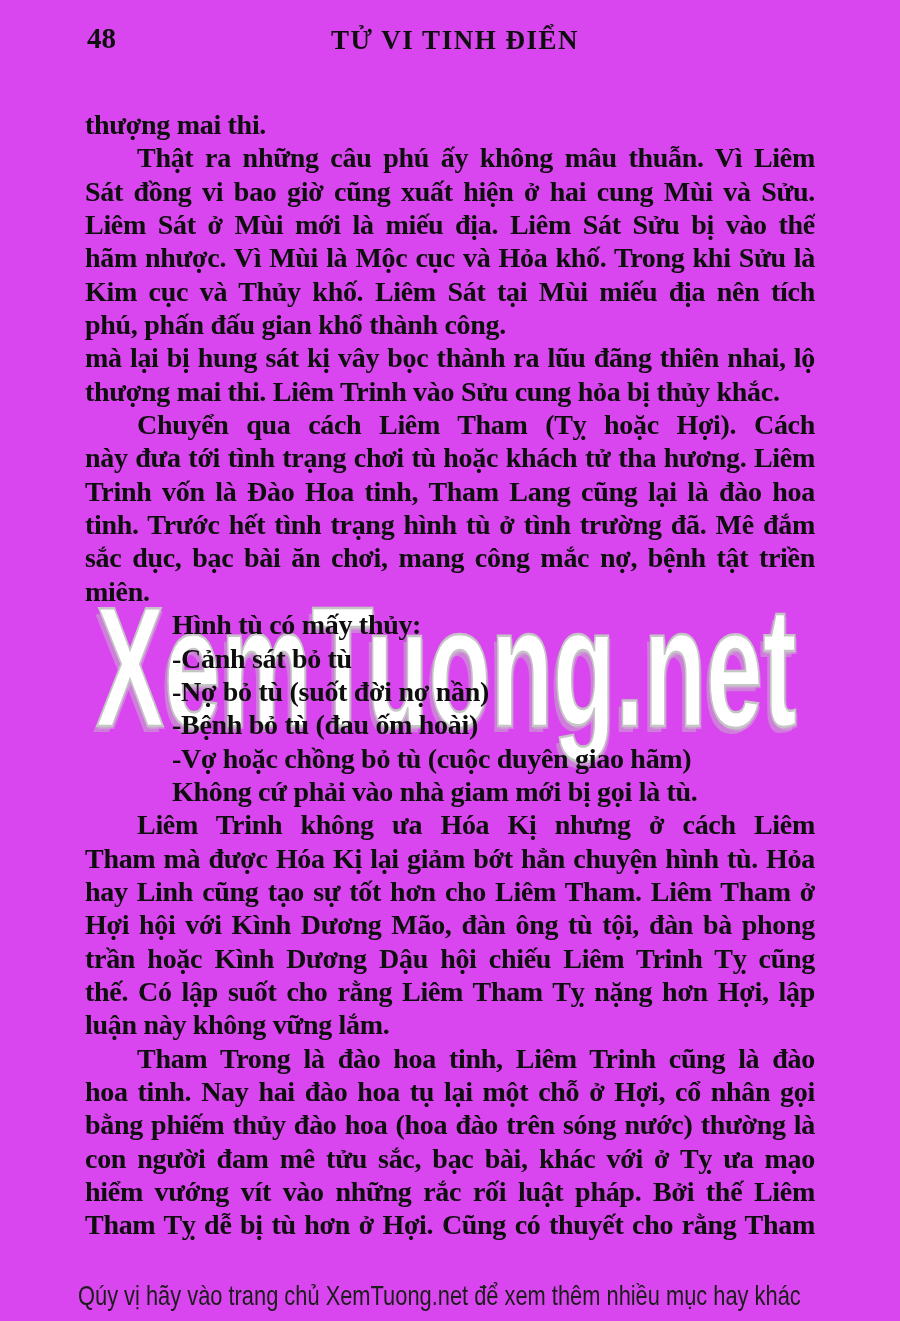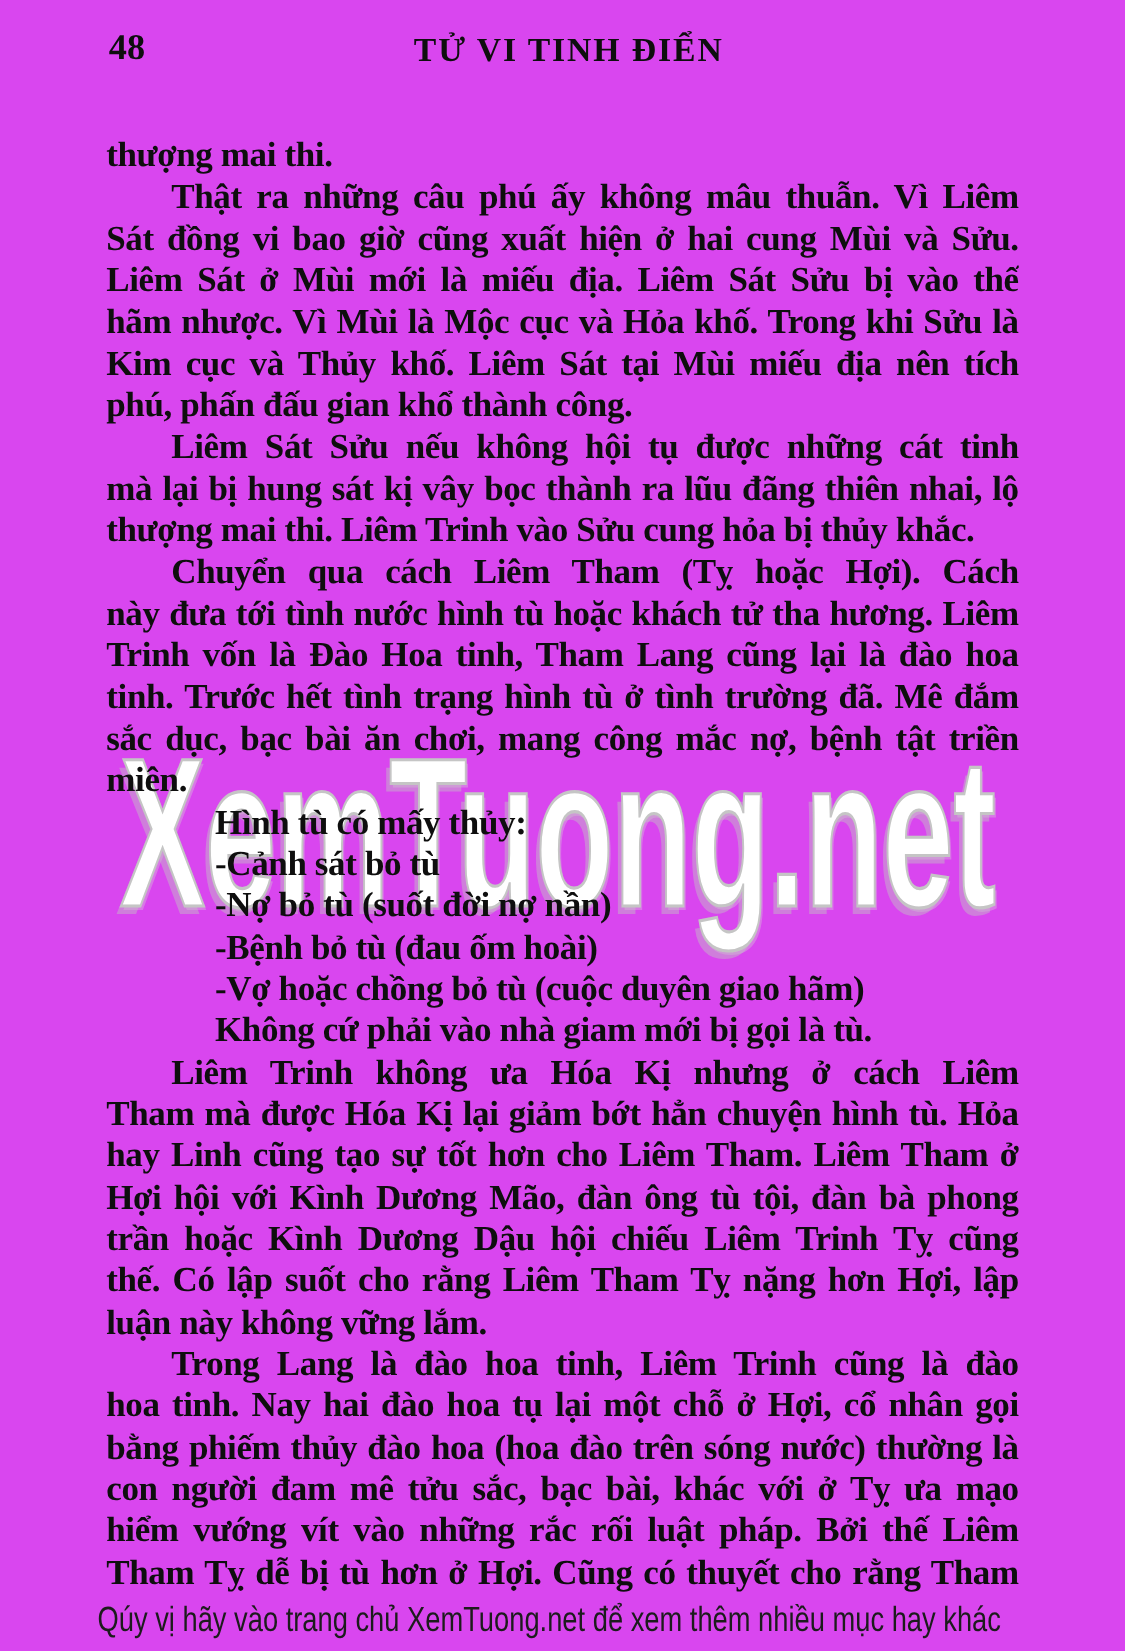--- a/index.html
+++ b/index.html
@@ -87,43 +87,42 @@
   <div class="watermark">XemTuong.net</div>
 
   <div class="body-text">
       <div class="line">thượng mai thi.</div>
       <div class="line just ind1">Thật ra những câu phú ấy không mâu thuẫn. Vì Liêm</div>
       <div class="line just">Sát đồng vi bao giờ cũng xuất hiện ở hai cung Mùi và Sửu.</div>
       <div class="line just">Liêm Sát ở Mùi mới là miếu địa. Liêm Sát Sửu bị vào thế</div>
       <div class="line just">hãm nhược. Vì Mùi là Mộc cục và Hỏa khố. Trong khi Sửu là</div>
       <div class="line just">Kim cục và Thủy khố. Liêm Sát tại Mùi miếu địa nên tích</div>
       <div class="line">phú, phấn đấu gian khổ thành công.</div>
-      <div class="line just ind1">Liêm Sát Sửu nếu không hội tụ được những cát tinh</div>
       <div class="line just">mà lại bị hung sát kị vây bọc thành ra lũu đãng thiên nhai, lộ</div>
       <div class="line">thượng mai thi. Liêm Trinh vào Sửu cung hỏa bị thủy khắc.</div>
       <div class="line just ind1">Chuyển qua cách Liêm Tham (Tỵ hoặc Hợi). Cách</div>
-      <div class="line just">này đưa tới tình nước hình tù hoặc khách tử tha hương. Liêm</div>
+      <div class="line just">này đưa tới tình trạng chơi tù hoặc khách tử tha hương. Liêm</div>
       <div class="line just">Trinh vốn là Đào Hoa tinh, Tham Lang cũng lại là đào hoa</div>
       <div class="line just">tinh. Trước hết tình trạng hình tù ở tình trường đã. Mê đắm</div>
       <div class="line just">sắc dục, bạc bài ăn chơi, mang công mắc nợ, bệnh tật triền</div>
       <div class="line">miên.</div>
       <div class="line ind2">Hình tù có mấy thủy:</div>
       <div class="line ind2">-Cảnh sát bỏ tù</div>
       <div class="line ind2">-Nợ bỏ tù (suốt đời nợ nần)</div>
       <div class="line ind2">-Bệnh bỏ tù (đau ốm hoài)</div>
       <div class="line ind2">-Vợ hoặc chồng bỏ tù (cuộc duyên giao hãm)</div>
       <div class="line ind2">Không cứ phải vào nhà giam mới bị gọi là tù.</div>
       <div class="line just ind1">Liêm Trinh không ưa Hóa Kị nhưng ở cách Liêm</div>
       <div class="line just">Tham mà được Hóa Kị lại giảm bớt hẳn chuyện hình tù. Hỏa</div>
       <div class="line just">hay Linh cũng tạo sự tốt hơn cho Liêm Tham. Liêm Tham ở</div>
       <div class="line just">Hợi hội với Kình Dương Mão, đàn ông tù tội, đàn bà phong</div>
       <div class="line just">trần hoặc Kình Dương Dậu hội chiếu Liêm Trinh Tỵ cũng</div>
       <div class="line just">thế. Có lập suốt cho rằng Liêm Tham Tỵ nặng hơn Hợi, lập</div>
       <div class="line">luận này không vững lắm.</div>
-      <div class="line just ind1">Trong Lang là đào hoa tinh, Liêm Trinh cũng là đào</div>
+      <div class="line just ind1">Tham Trong là đào hoa tinh, Liêm Trinh cũng là đào</div>
       <div class="line just">hoa tinh. Nay hai đào hoa tụ lại một chỗ ở Hợi, cổ nhân gọi</div>
       <div class="line just">bằng phiếm thủy đào hoa (hoa đào trên sóng nước) thường là</div>
       <div class="line just">con người đam mê tửu sắc, bạc bài, khác với ở Tỵ ưa mạo</div>
       <div class="line just">hiểm vướng vít vào những rắc rối luật pháp. Bởi thế Liêm</div>
       <div class="line just">Tham Tỵ dễ bị tù hơn ở Hợi. Cũng có thuyết cho rằng Tham</div>
     </div>
 
   <div class="footer-note">Qúy vị hãy vào trang chủ XemTuong.net để xem thêm nhiều mục hay khác</div>
 
 </div>

